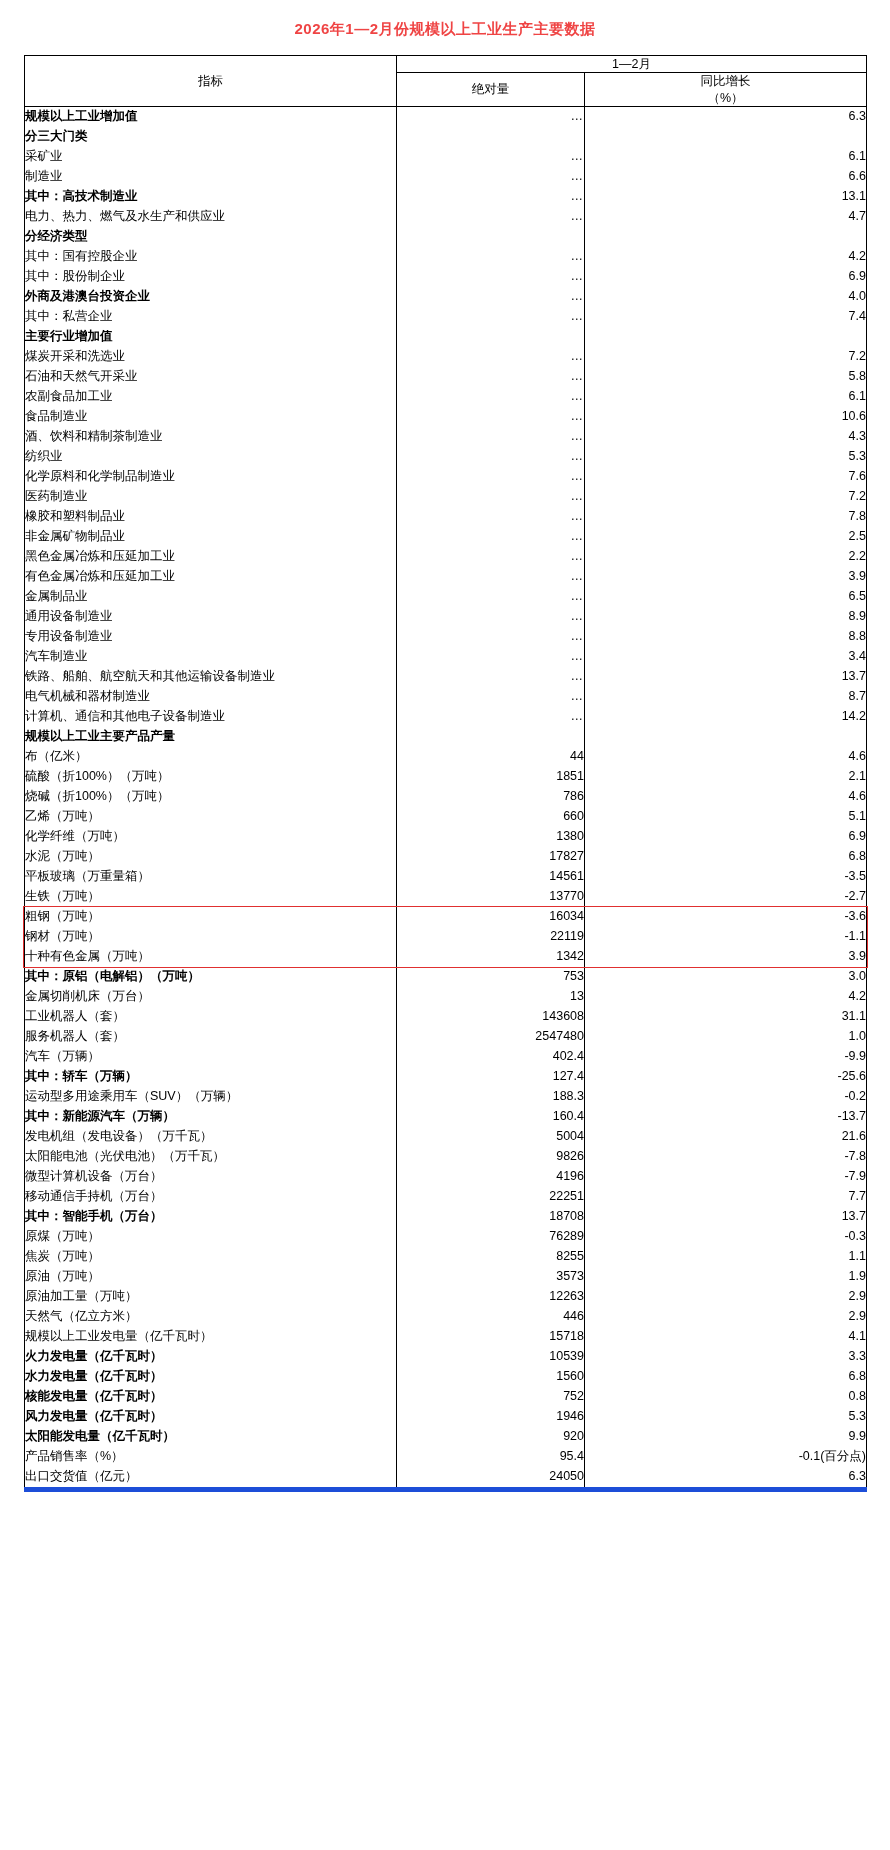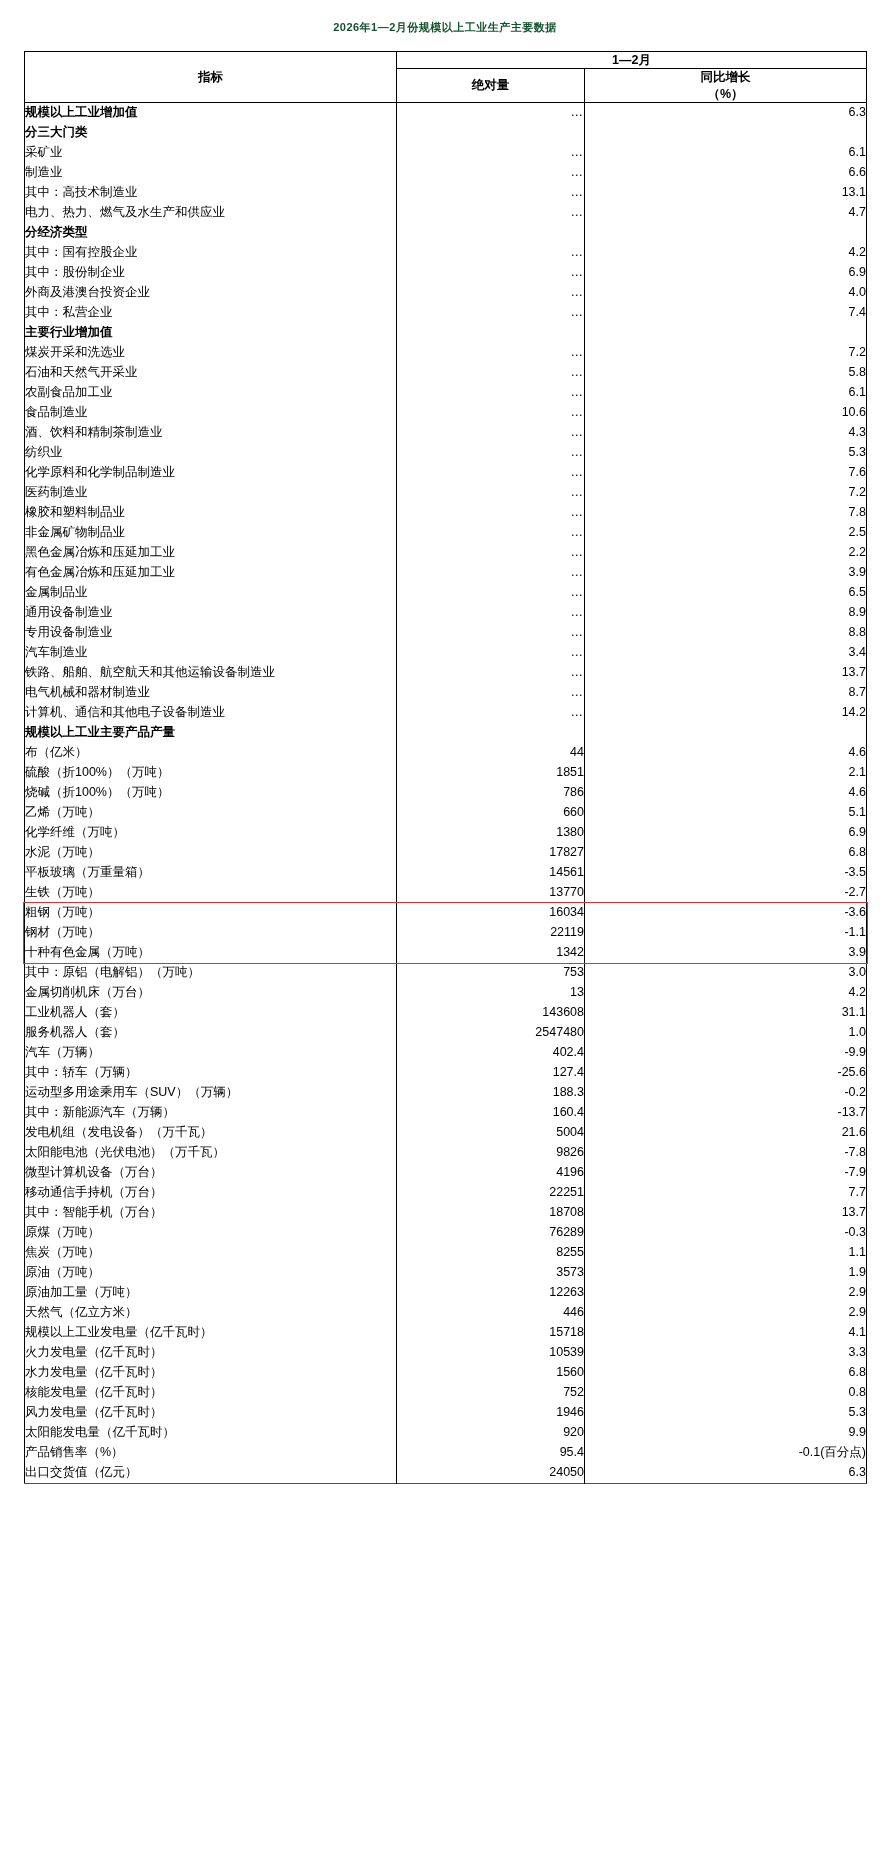--- a/index.html
+++ b/index.html
@@ -16,42 +16,41 @@
   }
   .page {
     position: relative;
     width: 890px;
     min-height: 1850px;
     box-sizing: border-box;
     padding: 0;
   }
   .title {
     text-align: center;
-    font-size: 11px;
+    font-size: 15px;
     font-weight: bold;
     letter-spacing: 0.5px;
     padding-top: 20px;
     padding-bottom: 16px;
-    color: #14532d;
+    color: #ef4444;
   }
   .table-wrap {
     padding: 0 24px 20px 24px;
     position: relative;
   }
   table.main {
     border-collapse: collapse;
     width: 842px;
     margin: 0 auto;
     font-size: 12.5px;
     table-layout: fixed;
   }
   table.main th, table.main td {
     border: 1px solid #000000;
     padding: 0;
-    font-weight: bold;
   }
   .head-cell {
     text-align: center;
     font-weight: normal;
     font-size: 12.5px;
     padding: 6px 4px;
     vertical-align: middle;
     line-height: 1.3;
   }
   col.c-ind { width: 372px; }
@@ -60,21 +59,21 @@
 
   
   table.body-tbl {
     border-collapse: collapse;
     width: 842px;
     margin: 0 auto;
     font-size: 12.5px;
     table-layout: fixed;
     border-left: 1px solid #000;
     border-right: 1px solid #000;
-    border-bottom: 1px solid #1d4ed8;
+    border-bottom: 5px solid #1d4ed8;
   }
   table.body-tbl td {
     padding: 1px 0 2px 0;
     line-height: 17px;
     height: 17px;
   }
   td.ind {
     text-align: left;
     border-left: none;
     border-right: 1px solid #000;
@@ -86,21 +85,21 @@
     text-align: right;
     border-right: 1px solid #000;
     padding-right: 34px;
   }
   td.yoy {
     text-align: right;
     padding-right: 86px;
   }
   .lvl0 { padding-left: 8px; font-weight: bold; }
   .lvl1 { padding-left: 24px; }
-  .lvl2 { padding-left: 48px; }
+  .lvl2 { padding-left: 48px; font-weight: bold; }
   .lvl3 { padding-left: 72px; margin-left: 45px; }
 
   .dots { letter-spacing: 1px; }
 
   
   .hl-box {
     position: absolute;
     border: 1.6px solid #e03030;
     pointer-events: none;
     box-sizing: border-box;

